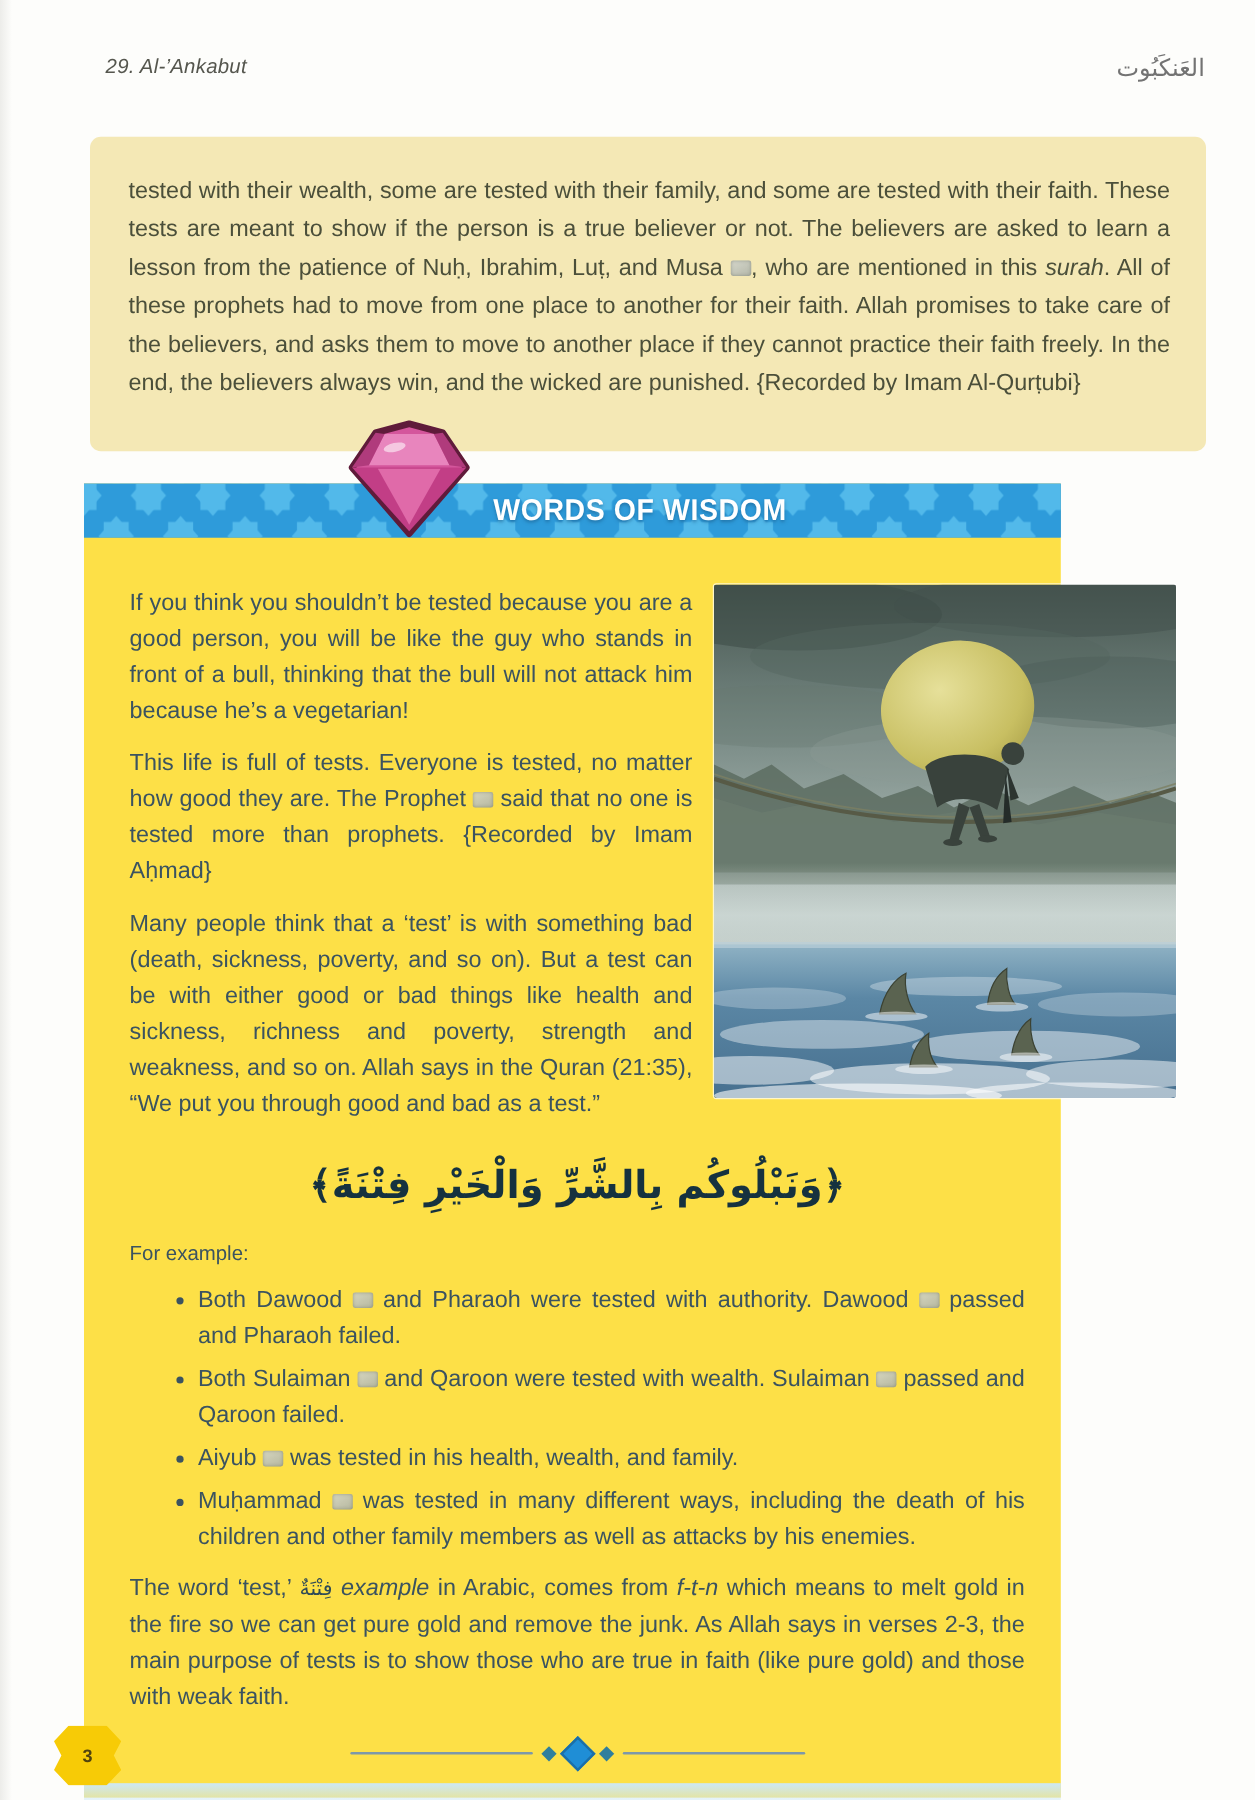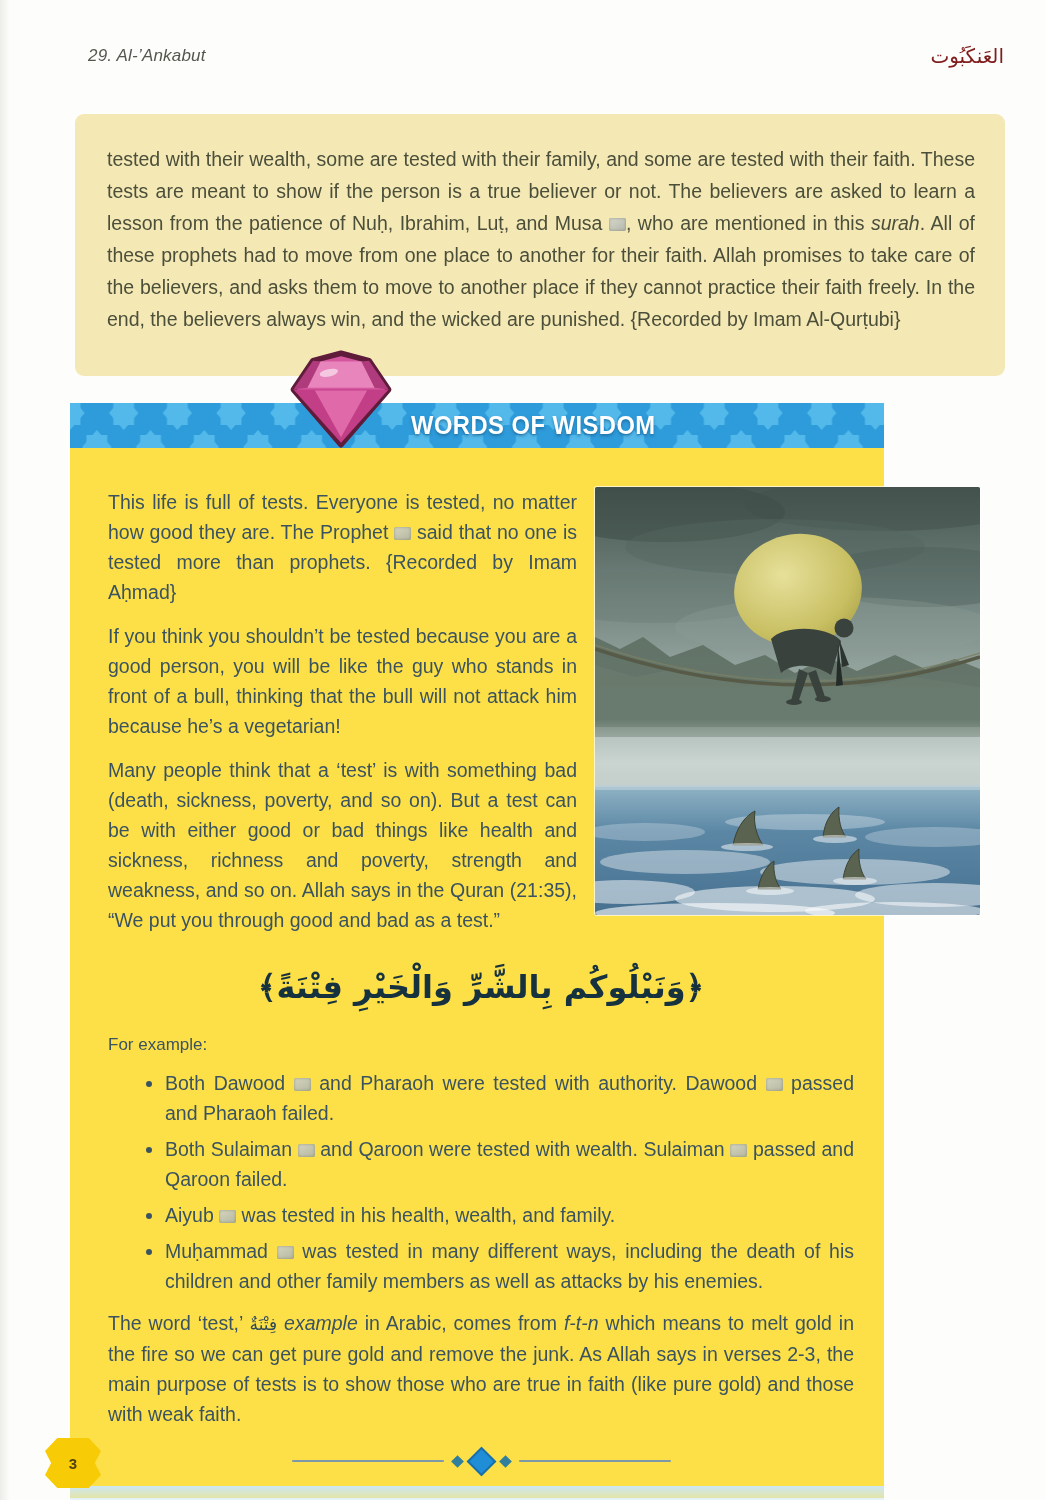--- a/index.html
+++ b/index.html
@@ -8,21 +8,21 @@
     background:#fdfdfb;
     font-family:"Liberation Sans","DejaVu Sans",sans-serif;
     color:#3b5360;
   }
   body::before{content:"";position:absolute;left:0;top:0;bottom:0;width:10px;
     background:linear-gradient(90deg,rgba(90,90,80,.10),rgba(90,90,80,0));pointer-events:none;z-index:9;}
 
   
   .page-header{position:absolute;top:44px;left:88px;right:42px;display:flex;justify-content:space-between;align-items:center;}
   .chapter-title{font-style:italic;font-size:17px;color:#55564e;letter-spacing:.2px;}
-  .chapter-arabic{font-family:"DejaVu Sans",sans-serif;font-size:20px;color:#7f1d1d;direction:rtl;}
+  .chapter-arabic{font-family:"DejaVu Sans",sans-serif;font-size:20px;color:#737373;direction:rtl;}
 
   
   .intro-box{
     position:absolute;left:75px;top:114px;width:930px;height:262px;box-sizing:border-box;
     background:#f4e8b5;border-radius:9px;
     padding:29px 30px 0 32px;
   }
   .intro-box p{margin:0;font-size:19.5px;line-height:32px;text-align:justify;color:#4b4f3a;}
 
   
@@ -118,22 +118,22 @@
         </svg>
       </span>
       <span class="banner-title">WORDS OF WISDOM</span>
     </div>
   </div>
 
   <div class="wow-body">
 
     <div class="wow-columns">
       <div class="col-text">
+        <p>If you think you shouldn’t be tested because you are a good person, you will be like the guy who stands in front of a bull, thinking that the bull will not attack him because he’s a vegetarian!</p>
         <p>This life is full of tests. Everyone is tested, no matter how good they are. The Prophet <span class="honorific"></span> said that no one is tested more than prophets. {Recorded by Imam Aḥmad}</p>
-        <p>If you think you shouldn’t be tested because you are a good person, you will be like the guy who stands in front of a bull, thinking that the bull will not attack him because he’s a vegetarian!</p>
         <p>Many people think that a ‘test’ is with something bad (death, sickness, poverty, and so on). But a test can be with either good or bad things like health and sickness, richness and poverty, strength and weakness, and so on. Allah says in the Quran (21:35), “We put you through good and bad as a test.”</p>
       </div>
 
       <figure class="illustration">
         <svg width="385" height="428" viewBox="0 0 385 428">
           <defs>
             <linearGradient id="sky" x1="0" y1="0" x2="0" y2="1">
               <stop offset="0" stop-color="#46554f"></stop>
               <stop offset="0.35" stop-color="#72847f"></stop>
               <stop offset="0.75" stop-color="#a9b7b2"></stop>

